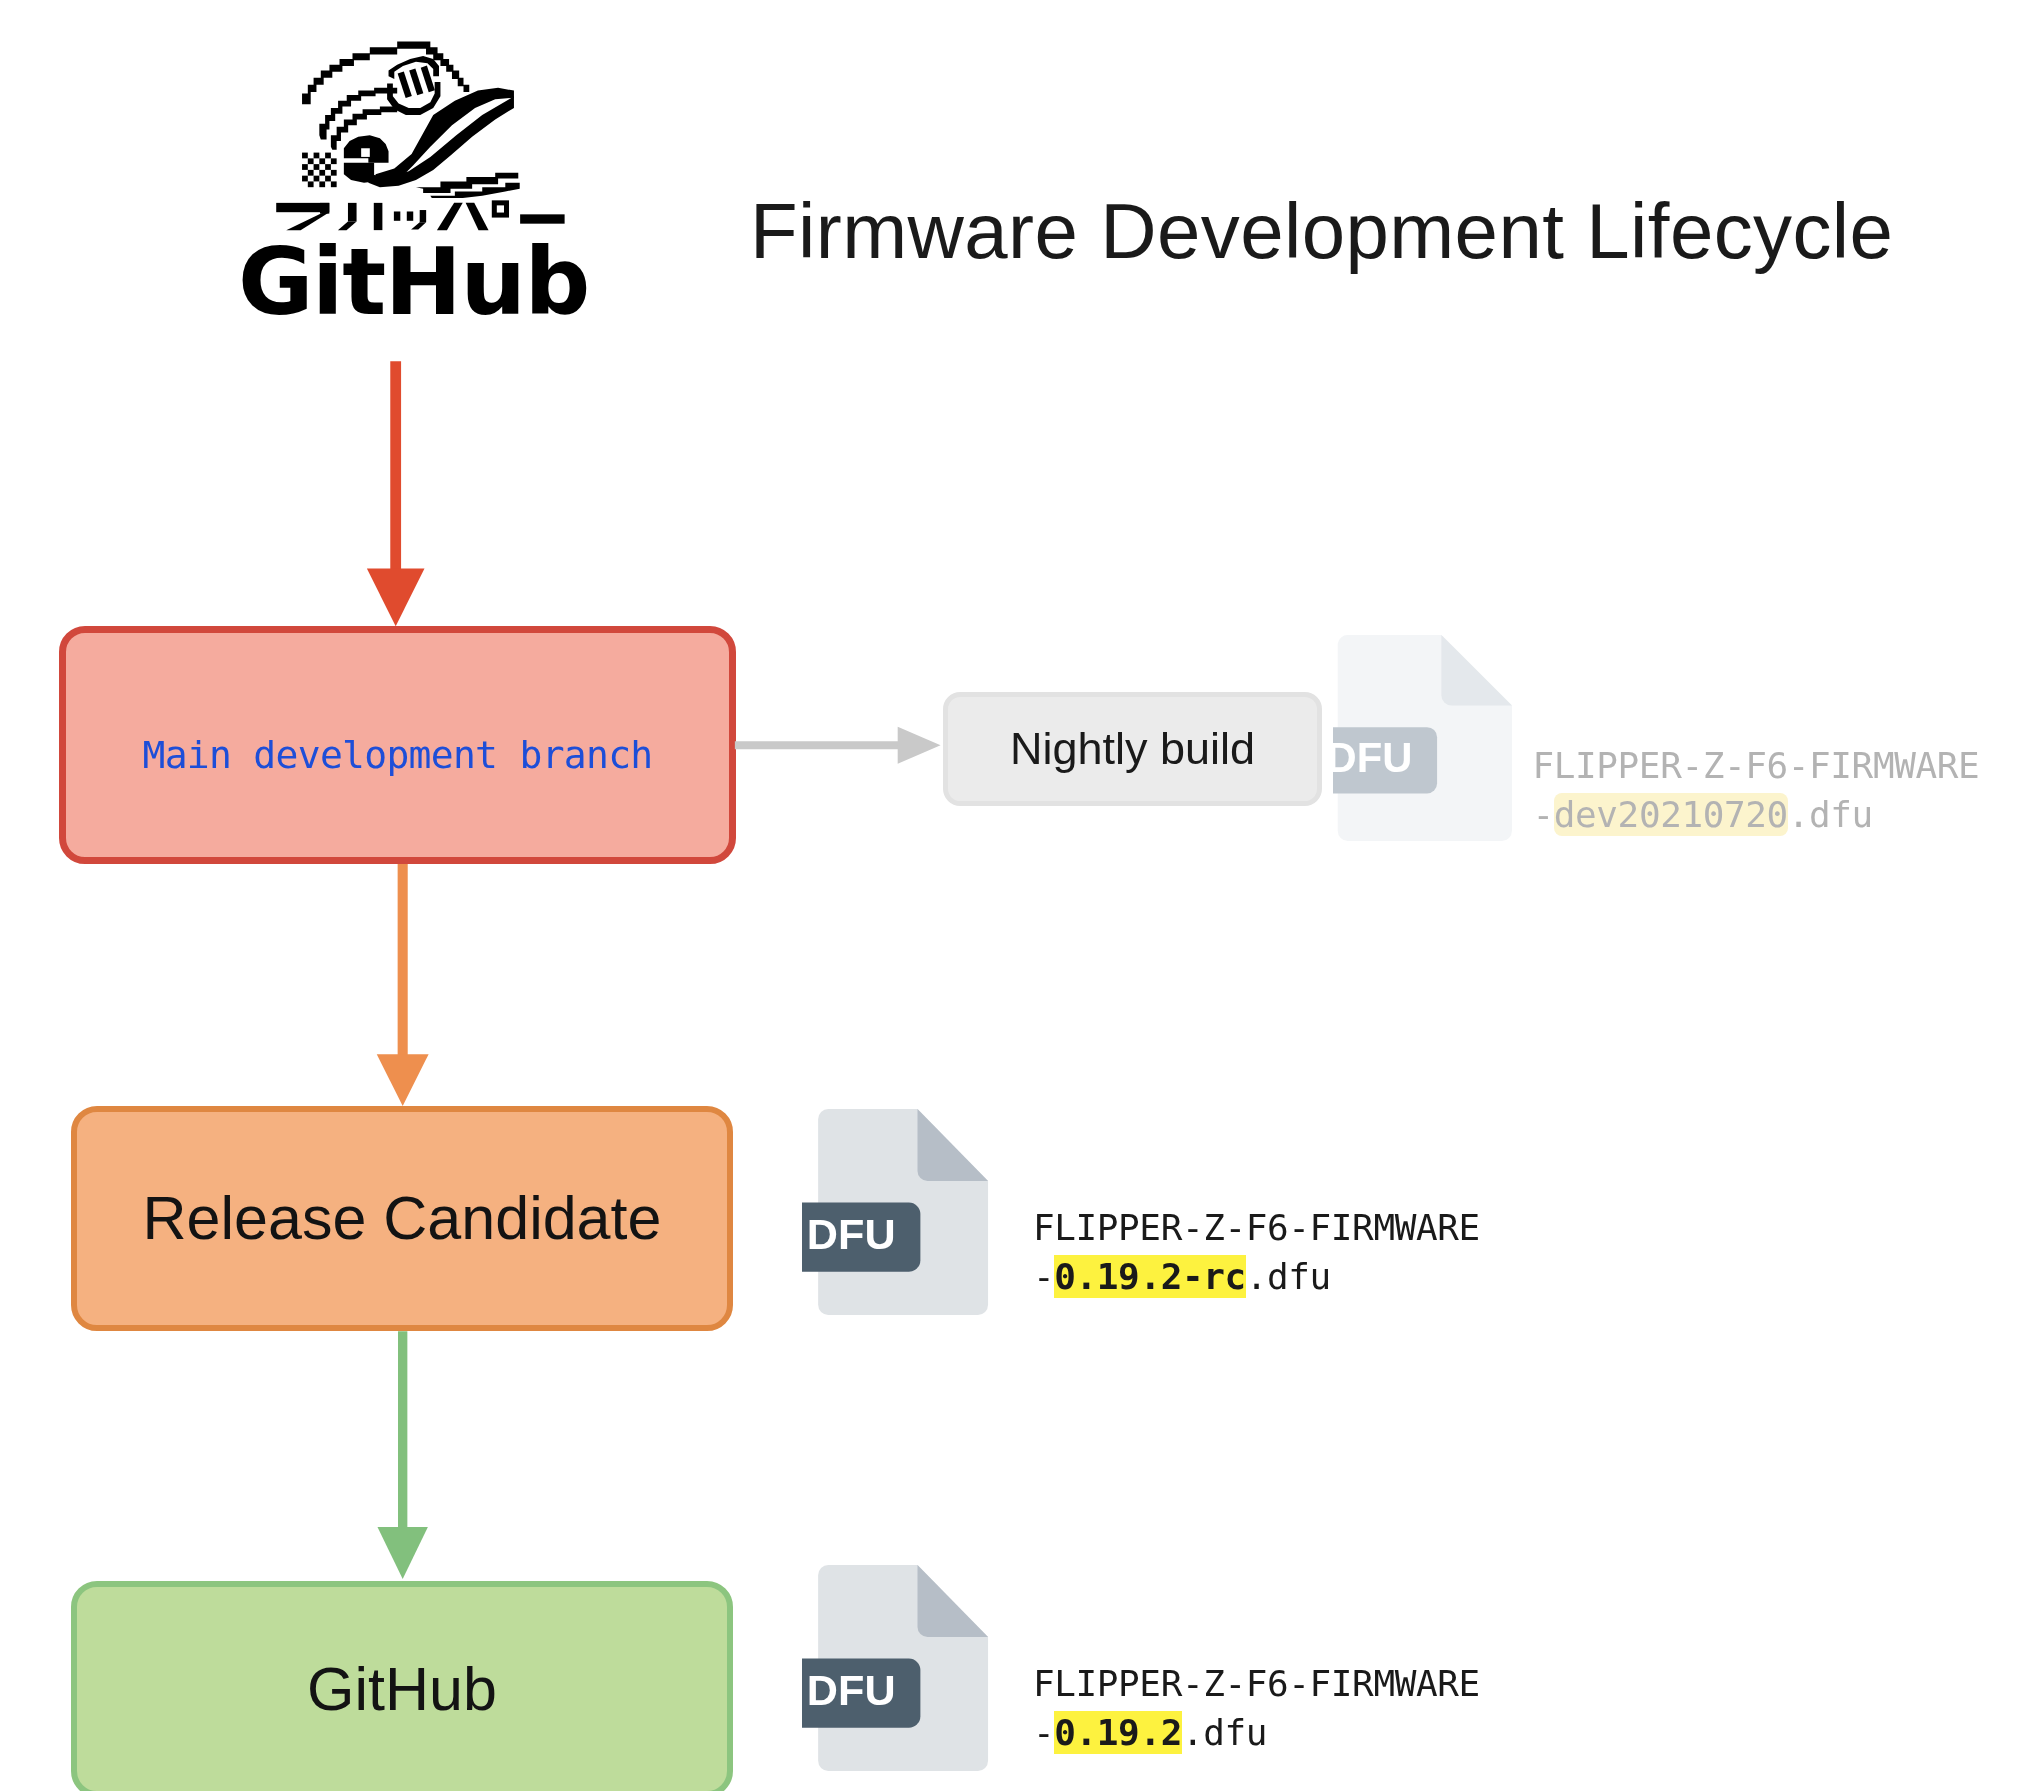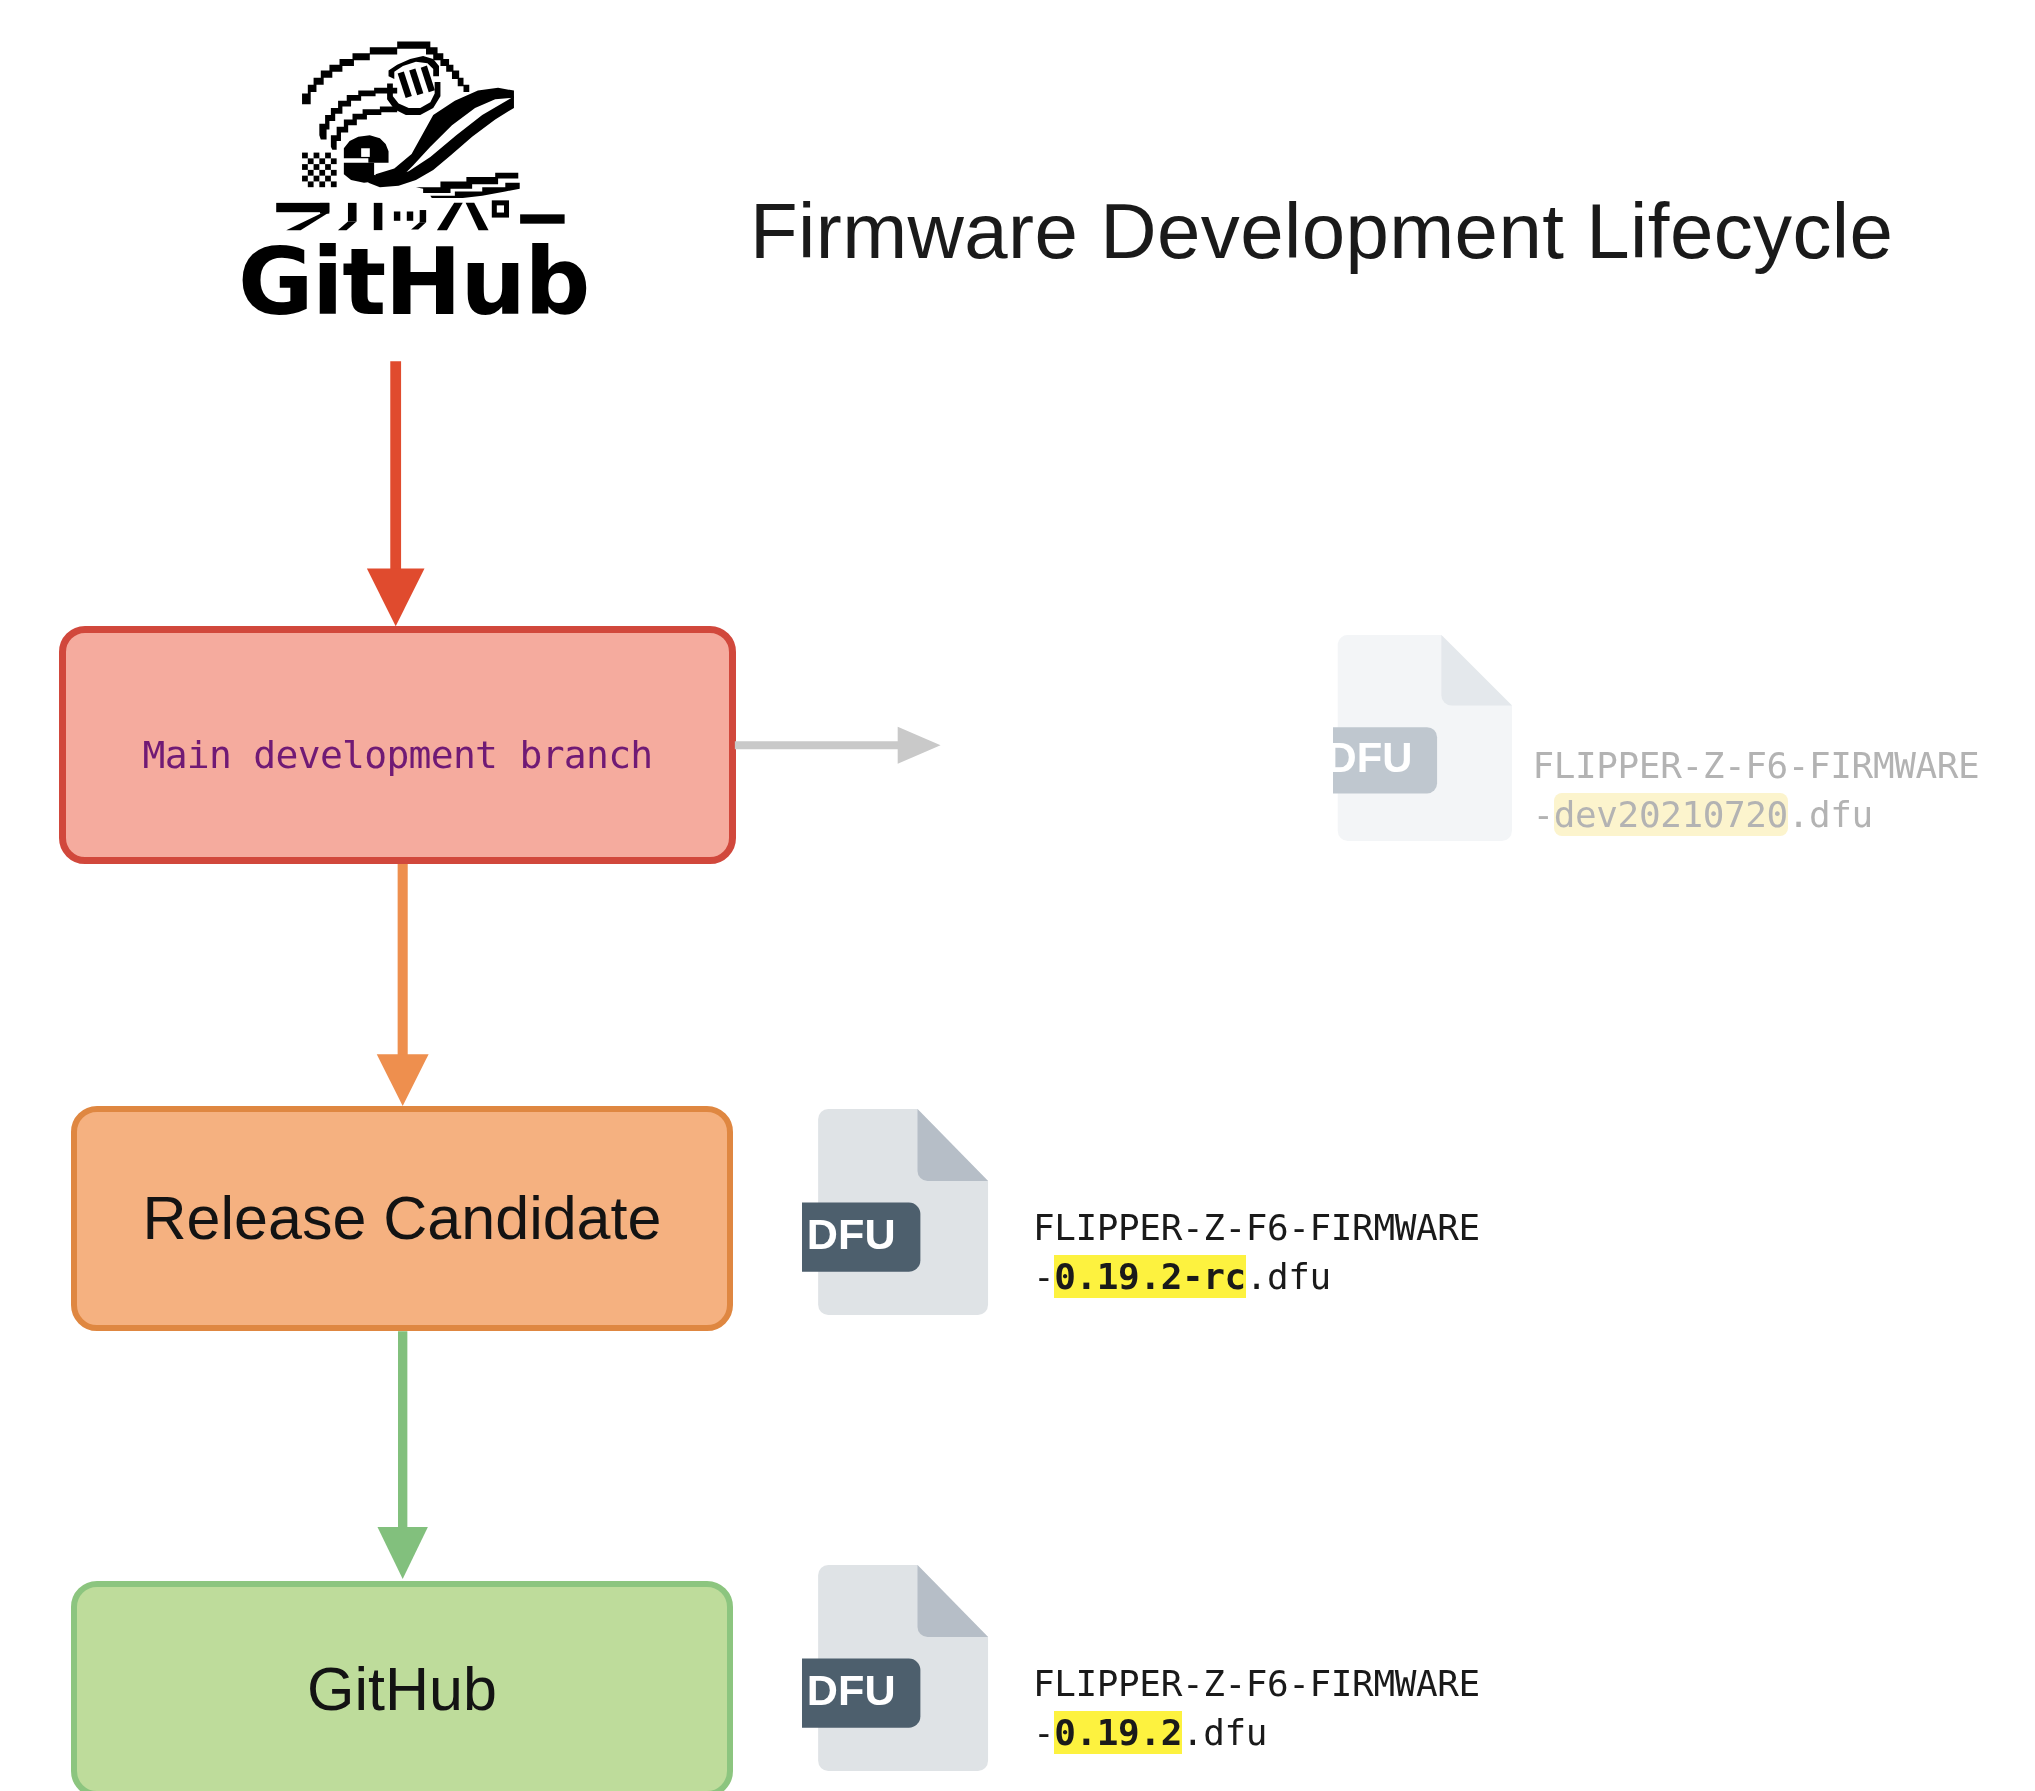--- a/index.html
+++ b/index.html
@@ -71,21 +71,21 @@
     justify-content: center;
   }
   .stage-title {
     font-family: "Liberation Sans", sans-serif;
     color: #131313;
     line-height: 1.05;
   }
   .stage-sub {
     font-family: "DejaVu Sans Mono", monospace;
     font-size: 38px;
-    color: #701a75;
+    color: #1d4ed8;
     margin-top: 19px;
     letter-spacing: -0.7px;
   }
 
   #stage-dev {
     left: 59px; top: 626px;
     width: 677px; height: 238px;
     background: #f5ab9e;
     border: 7.2px solid #d1483c;
   }
@@ -258,20 +258,23 @@
 
   <div class="stage-box" id="stage-dev">
     <div class="stage-sub">Main development branch</div>
   </div>
 
   <svg class="arrow-svg" style="left:734px; top:721px; width:216px; height:50px;" aria-hidden="true" viewBox="0 0 300 70" width="216" height="50">
     <line x1="0" y1="34" x2="232" y2="34" stroke="#c9c9c9" stroke-width="11"></line>
     <polygon points="288,34 228,8 228,60" fill="#c9c9c9"></polygon>
   </svg>
 
+  <div id="nightly-build-box">
+    <span>Nightly build</span>
+  </div>
 
   <div class="artifact artifact-faded" id="artifact-nightly">
     <svg class="dfu-icon" width="188" height="216" viewBox="0 0 260 300" aria-hidden="true">
       <path d="M6 12 a14 14 0 0 1 14 -12 L150 0 L248 98 L248 272 a14 14 0 0 1 -14 14 L20 286 a14 14 0 0 1 -14 -14 Z" fill="#f3f5f7"></path>
       <path d="M150 0 L248 98 L164 98 a14 14 0 0 1 -14 -14 Z" fill="#e4e8ec"></path>
       <rect x="-38" y="128" width="182" height="92" rx="14" fill="#bfc7cf"></rect>
       <text x="50" y="190" font-family="Liberation Sans, sans-serif" font-size="58" font-weight="700" fill="#ffffff" text-anchor="middle">DFU</text>
     </svg>
     <div class="artifact-filename">
       <div><span>FLIPPER-Z-F6-FIRMWARE</span></div>

